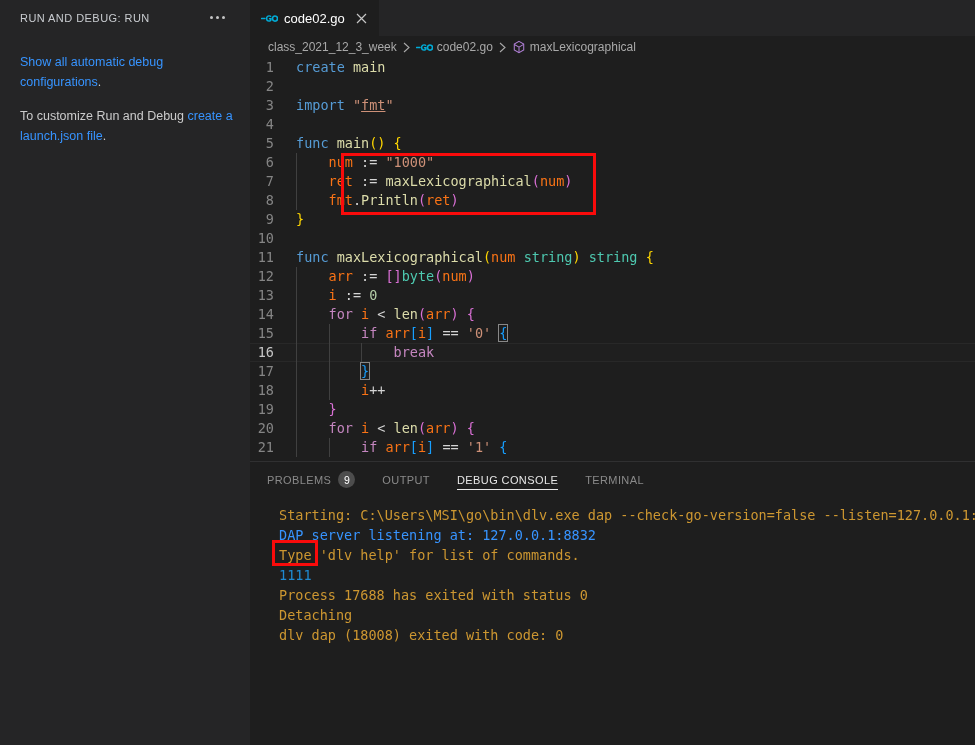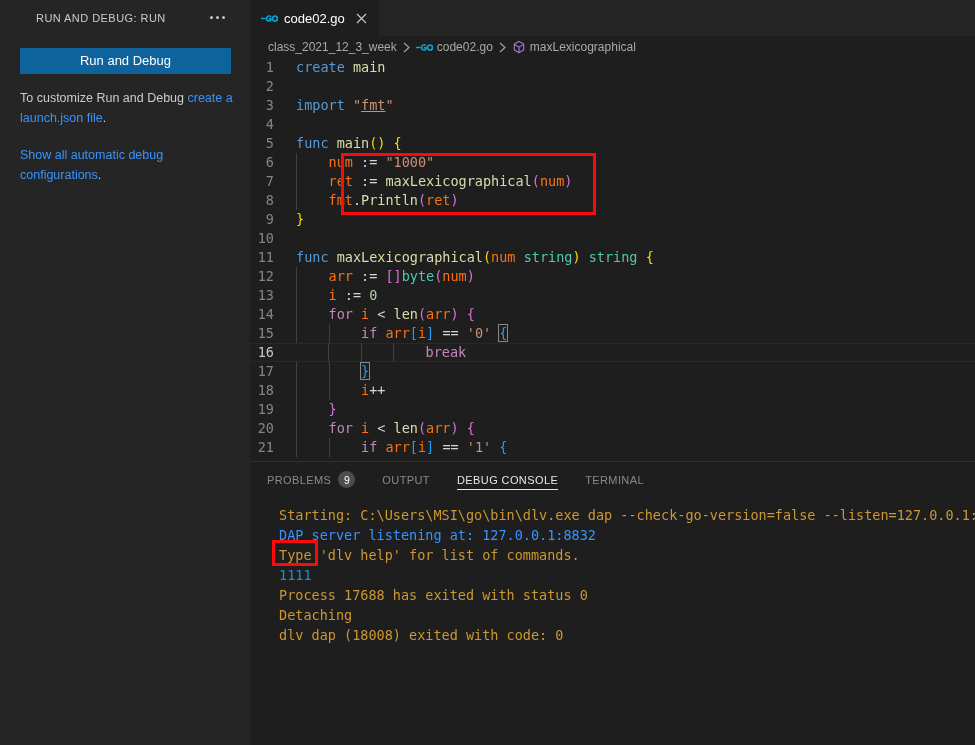--- a/index.html
+++ b/index.html
@@ -16,21 +16,20 @@
   #sidebar {
     width: 250px; height: 745px;
     background: #252526;
     flex: 0 0 250px;
     position: relative;
   }
   .side-header {
     height: 35px;
     display: flex; align-items: center;
     padding: 0 8px 0 20px;
-    margin-left: 16px;
   }
   .side-header .title {
     font-size: 11px; letter-spacing: .45px;
     color: #c9ccd0; font-weight: 400;
     text-transform: uppercase;
     white-space: nowrap;
     flex: 1;
   }
   .kebab {
     width: 22px; height: 22px;
@@ -160,21 +159,20 @@
     color: #858585;
     font-family: "DejaVu Sans Mono", monospace;
     font-size: 13.5px;
     user-select: none;
   }
   .crow.active-row .ln { color: #c6c6c6; }
   .crow .code { position: relative; padding-left: 0; color: #d4d4d4; }
   .crow.active-row {
     box-shadow: inset 0 1px 0 #282828, inset 0 -1px 0 #282828;
     background: #1f1f1f;
-    gap: 32px;
   }
   
   .ig {
     position: absolute;
     top: 0; bottom: 0;
     width: 1px;
     background: #404040;
   }
   
   .t-kw   { color: #569cd6; }   
@@ -273,25 +271,24 @@
     <div class="side-header">
       <div class="title">RUN AND DEBUG: RUN</div>
       <div class="kebab" title="Views and More Actions...">
         <i></i>
         <i></i>
         <i></i>
       </div>
     </div>
 
     <div class="side-body">
-      <button id="run-debug-button">Run and Debug</button>
+
+      <div class="side-para links-only"><a>Show all automatic debug configurations</a><span>.</span></div>
 
       <div class="side-para"><span>To customize Run and Debug </span><a>create a launch.json file</a><span>.</span></div>
-
-      <div class="side-para links-only"><a>Show all automatic debug configurations</a><span>.</span></div>
     </div>
   </div>
 
   <div id="main">
 
     <div id="tabbar">
       <div id="tab-code02">
         <svg class="go-icon" viewBox="0 0 34 26">
           <path d="M1 13h7" stroke="#00acd7" stroke-width="2.6" stroke-linecap="round" fill="none"></path>
           <path d="M16.2 6.3c-3.9 0-6.6 2.9-6.6 6.8s2.6 6.6 6.4 6.6c2.3 0 4.1-1 5.2-2.6v-4.9h-5.4v2.7h2.6c-.4 1.1-1.3 1.8-2.5 1.8-1.9 0-3.1-1.5-3.1-3.7 0-2.2 1.3-3.8 3.3-3.8 1.2 0 2.1.5 2.7 1.4l2.4-2.1c-1.2-1.4-3-2.2-5-2.2z" fill="#00acd7"></path>

